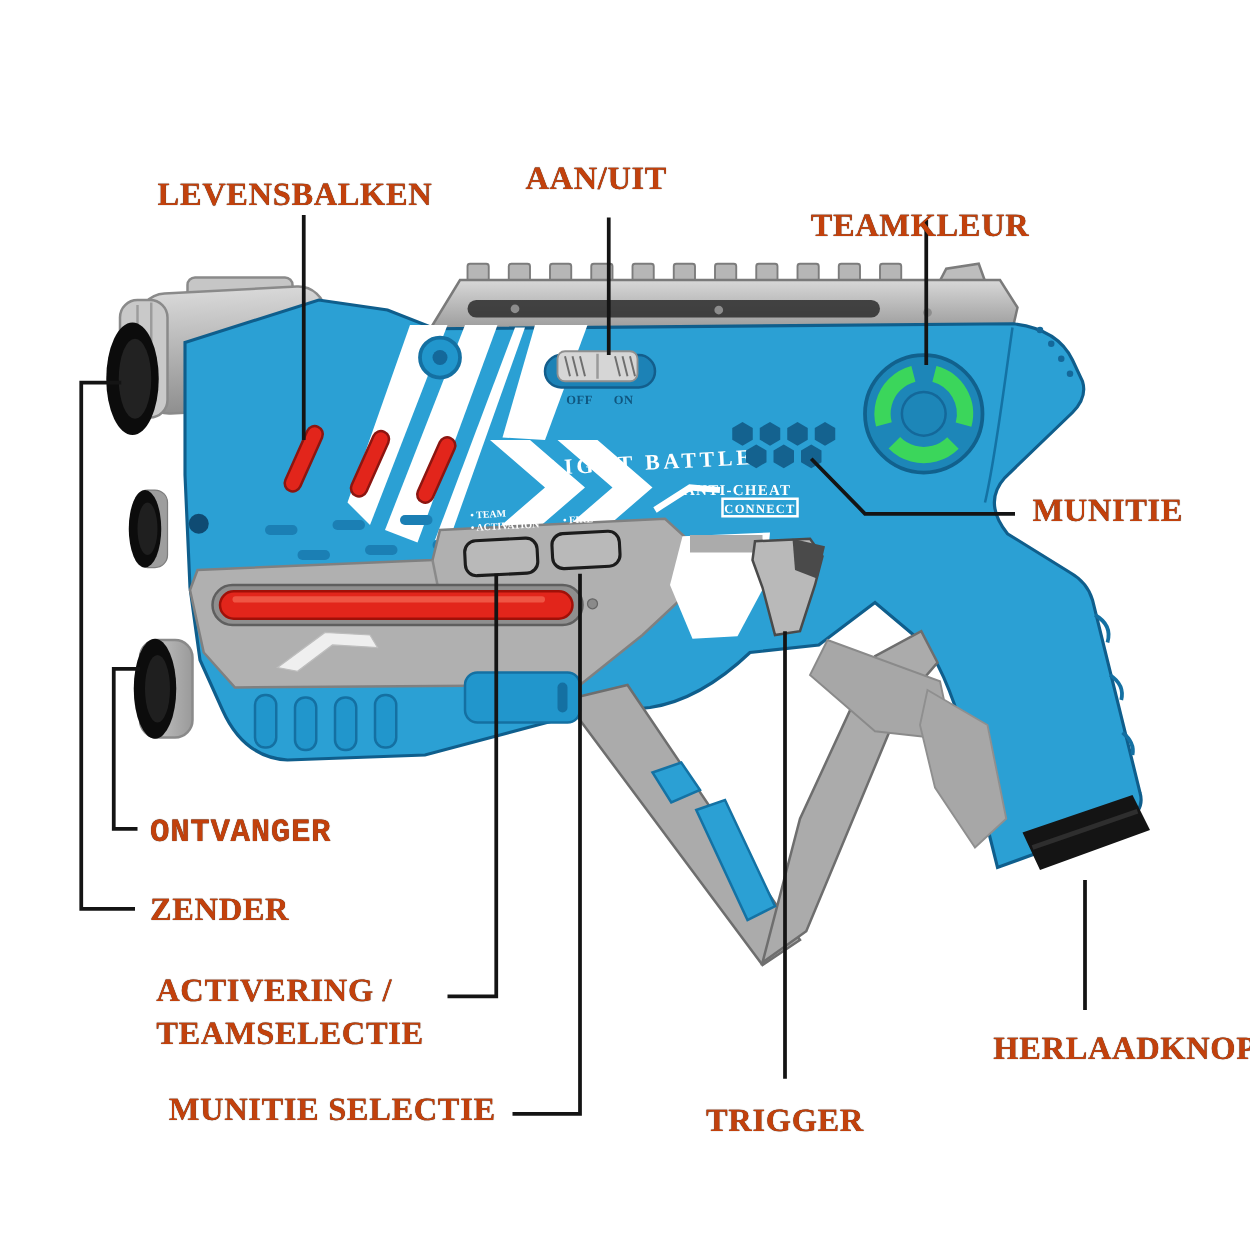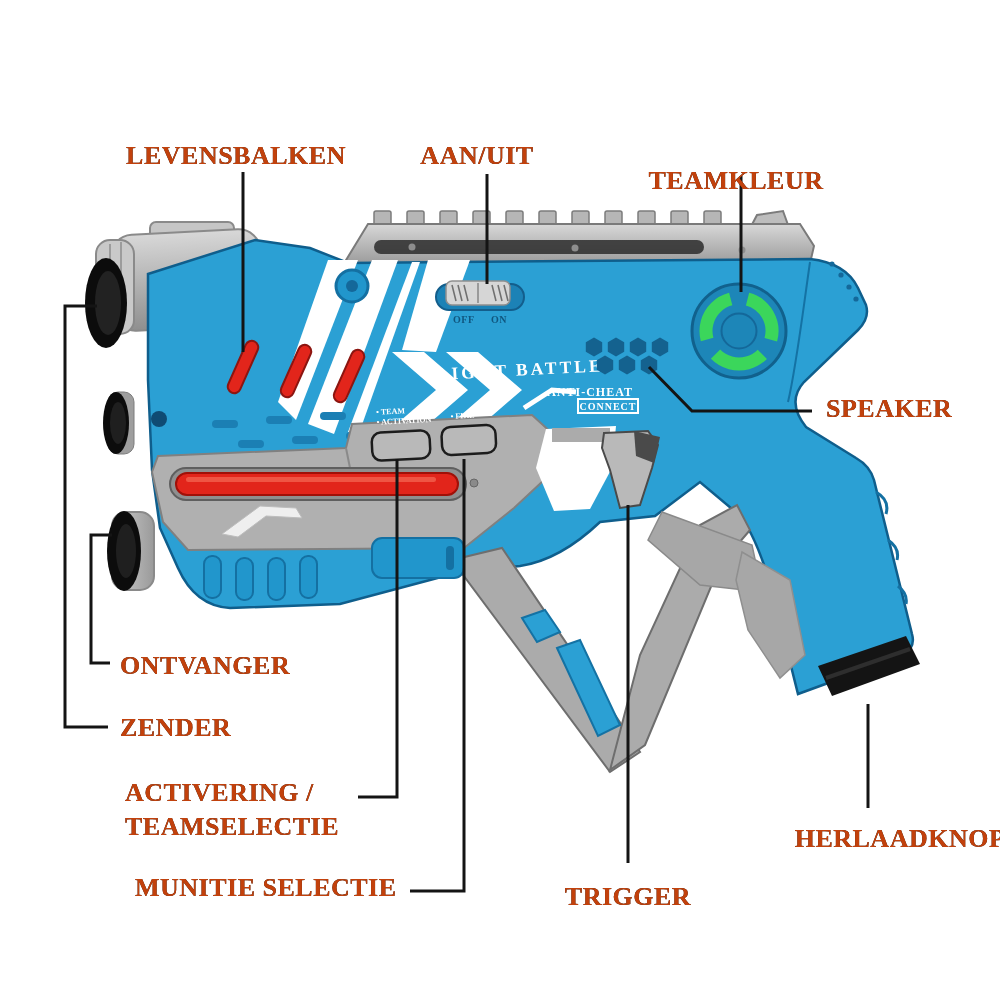--- a/index.html
+++ b/index.html
@@ -221,24 +221,24 @@
     <polyline points="112,535 91,535 91,663 110,663"></polyline>
     <polyline points="97,306 65,306 65,727 108,727"></polyline>
     <polyline points="397,459 397,797 358,797"></polyline>
     <polyline points="464,459 464,891 410,891"></polyline>
     <line x1="628" y1="505" x2="628" y2="863"></line>
     <line x1="868" y1="704" x2="868" y2="808"></line>
   </g>
 </svg>
 
 <div class="label center" style="left:236px;top:141px;">LEVENSBALKEN</div>
-<div class="label center" style="left:477px;top:141px;">AAN/UIT</div>
+<div class="label center" style="left:477px;top:128px;">AAN/UIT</div>
 <div class="label center" style="left:736px;top:141px;margin-top:25px;">TEAMKLEUR</div>
-<div class="label" style="left:826px;top:394px;">SPEAKER</div>
-<div class="label" style="left:120px;top:651px;">ONTVANGER</div>
+<div class="label" style="left:826px;top:394px;">MUNITIE</div>
+<div class="label" style="left:120px;top:651px;font-family:Liberation Mono, monospace;">ONTVANGER</div>
 <div class="label" style="left:120px;top:713px;text-align:center;">ZENDER</div>
 <div class="label" style="left:135px;top:873px;">MUNITIE SELECTIE</div>
 <div class="label two-line" style="left:125px;top:776px;">
   <span>ACTIVERING /</span>
   <span>TEAMSELECTIE</span>
 </div>
 <div class="label center" style="left:628px;top:882px;">TRIGGER</div>
 <div class="label center" style="left:872px;top:824px;margin-left:28px;">HERLAADKNOP</div>
 
 </div>

